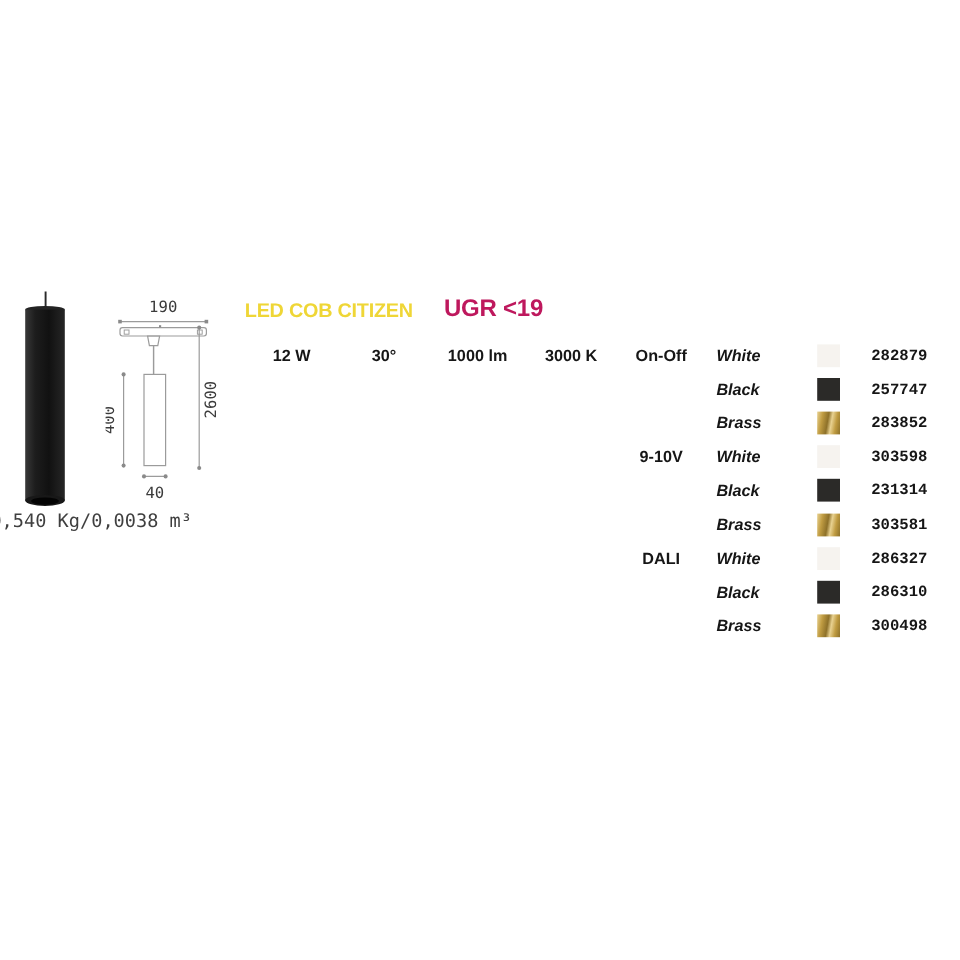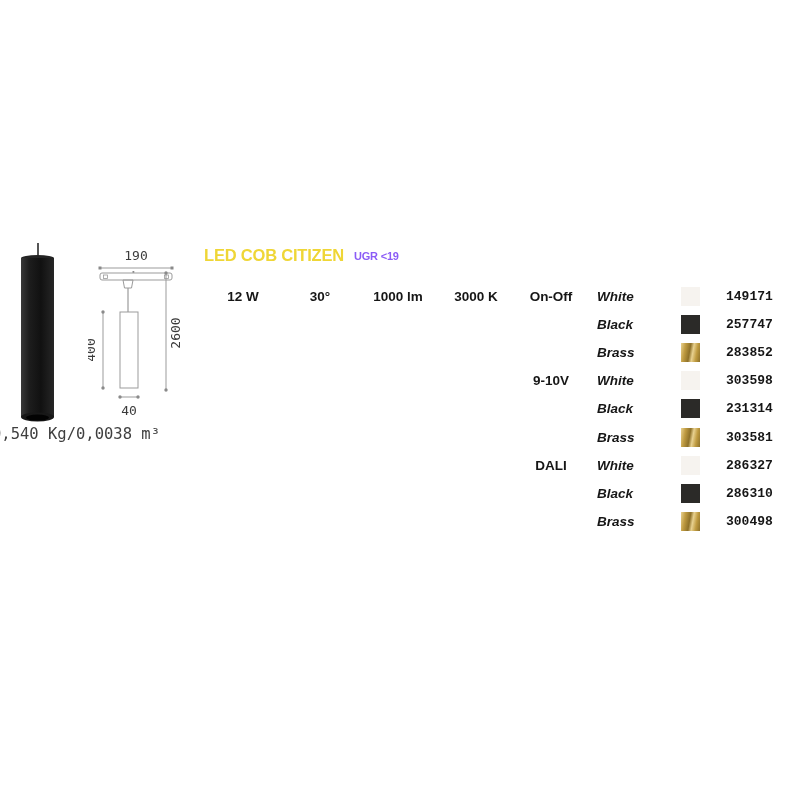--- a/index.html
+++ b/index.html
@@ -13,24 +13,24 @@
   
   .drawing{position:absolute;left:88px;top:243px;}
   .dim-text{font-family:"DejaVu Sans Mono",monospace;font-size:13px;fill:#3b3b3b;}
 
   
   .weight{position:absolute;left:-8px;top:425px;
           font-family:"DejaVu Sans Mono",monospace;font-size:15.5px;
           color:#3f3f3f;white-space:nowrap;}
 
   
-  .title{position:absolute;left:204px;top:246px;display:flex;gap:10px;
-         align-items:center;white-space:nowrap;}
+  .title{position:absolute;left:204px;top:246px;display:flex;gap:26px;
+         align-items:flex-end;white-space:nowrap;}
   .title-name{font-size:16.5px;font-weight:700;letter-spacing:-0.2px;color:#efd636;}
-  .title-ugr{font-size:11px;font-weight:700;letter-spacing:-0.2px;color:#8b5cf6;}
+  .title-ugr{font-size:20px;font-weight:700;letter-spacing:-0.2px;color:#be185d;}
 
   
   .spec-table{position:absolute;left:204px;top:282px;width:591px;color:#161616;}
   .thead,.trow{display:grid;grid-template-columns:78px 76px 80px 76px 74px 88px 50px 69px;
                align-items:center;}
   .thead{height:24px;border-bottom:1.5px solid #3c3c3c;}
   .trow{height:28.2px;}
   .cell{font-size:13.5px;font-weight:700;text-align:center;white-space:nowrap;}
   .c-finish{text-align:left;padding-left:9px;font-style:italic;}
   .c-code{text-align:right;padding-right:24px;
@@ -114,21 +114,21 @@
     <div class="trow">
       <div class="cell">12 W</div>
       <div class="cell">30°</div>
       <div class="cell">1000 lm</div>
       <div class="cell">3000 K</div>
       <div class="cell">On-Off</div>
       <div class="cell c-finish">White</div>
       <div class="cell c-swatch">
           <span class="swatch" style="background: rgb(246, 243, 239);"></span>
         </div>
-      <div class="cell c-code">149171</div>
+      <div class="cell c-code">282879</div>
     </div>
 
     <div class="trow">
       <div class="cell"></div>
       <div class="cell"></div>
       <div class="cell"></div>
       <div class="cell"></div>
       <div class="cell"></div>
       <div class="cell c-finish">Black</div>
       <div class="cell c-swatch">

